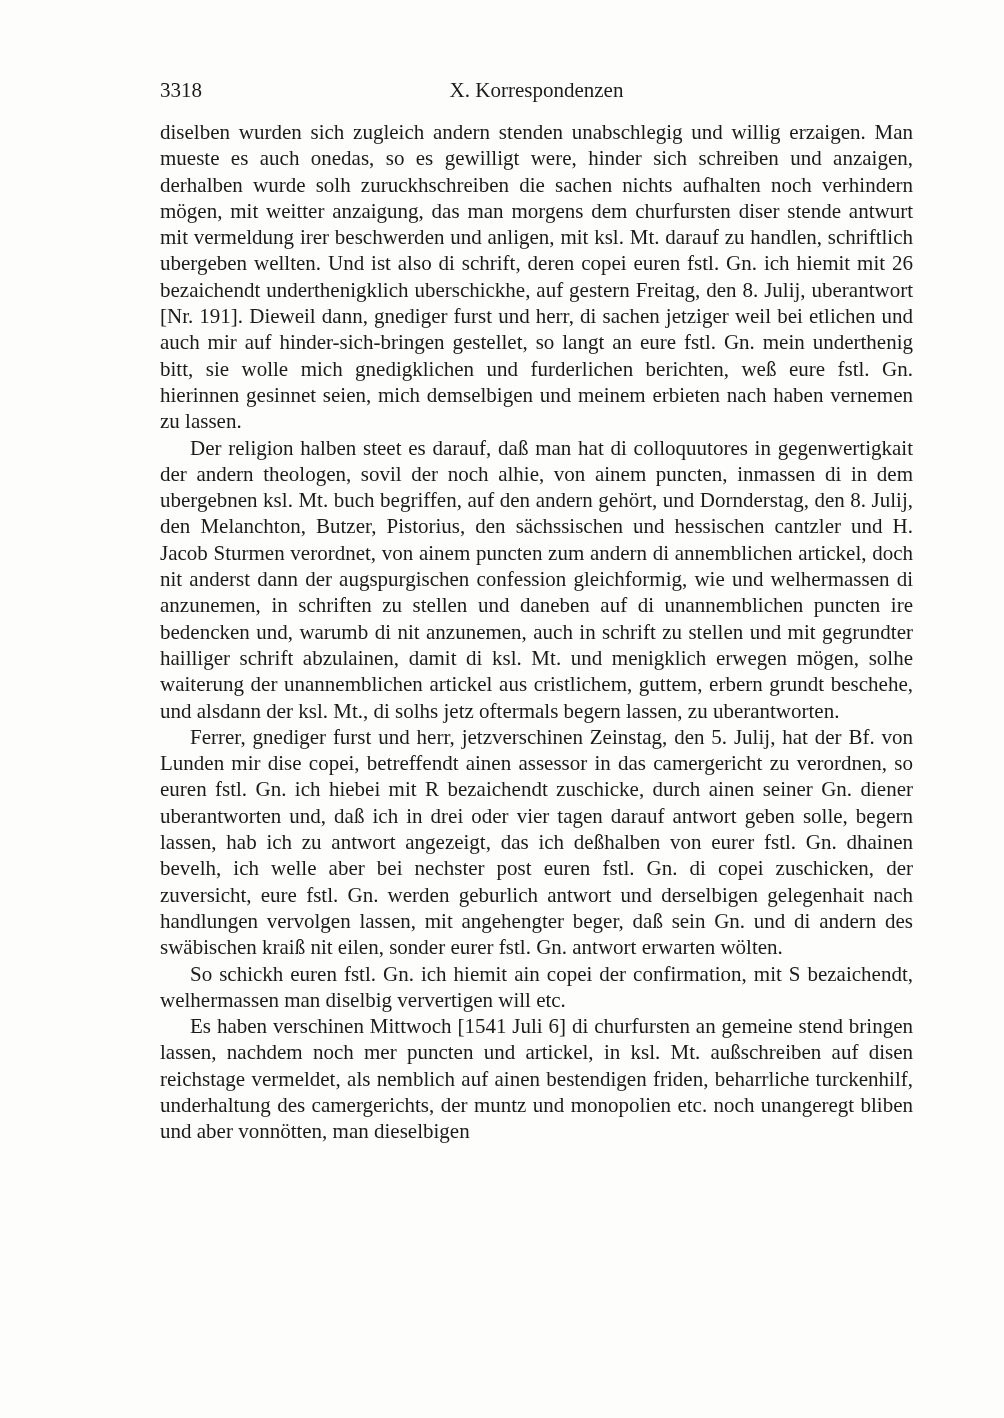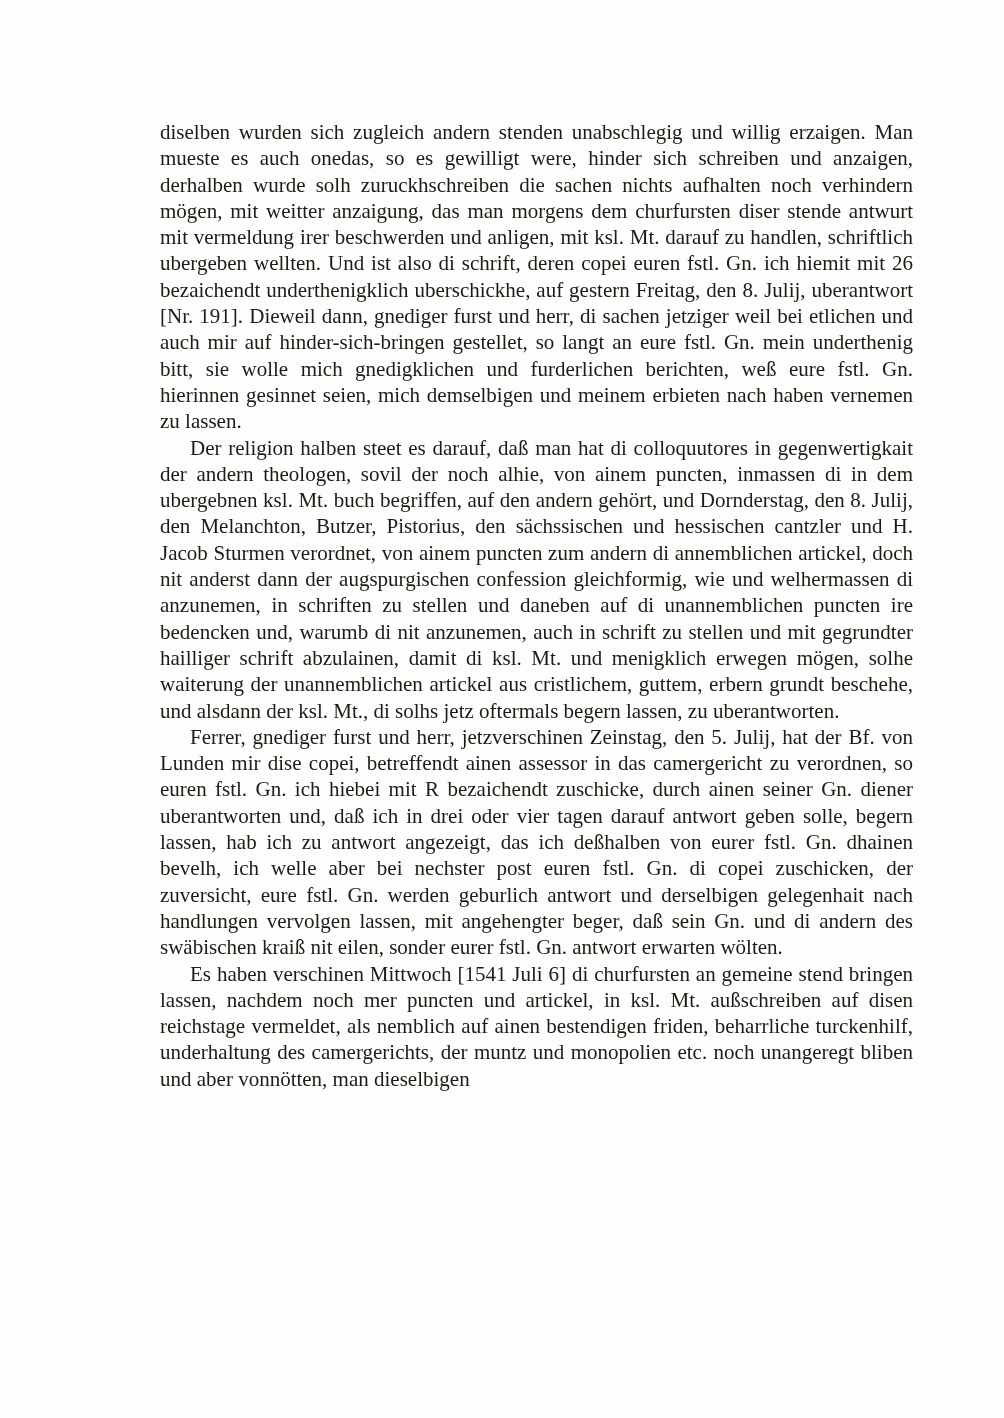--- a/index.html
+++ b/index.html
@@ -53,22 +53,27 @@
     text-indent: 30px;
   }
   .it {
   }
 </style>
 </head>
 <body style="background: rgb(253, 253, 251); color: rgb(27, 27, 24);">
 
 <div class="page">
 
+  <div class="running-head">
+    <span class="page-number">3318</span>
+    <span class="head-title">X. Korrespondenzen</span>
+  </div>
 
   <div class="text-body">
 
   <p class="para"><span>diselben wurden sich zugleich andern stenden unabschlegig und willig erzaigen. Man mueste es auch onedas, so es gewilligt were, hinder sich schreiben und anzaigen, derhalben wurde solh zuruckhschreiben die sachen nichts aufhalten noch verhindern mögen, mit weitter anzaigung, das man morgens dem churfursten diser stende antwurt mit vermeldung irer beschwerden und anligen, mit ksl. Mt. darauf zu handlen, schriftlich ubergeben wellten. Und ist also di schrift, deren copei euren fstl. Gn. ich hiemit mit 26 bezaichendt underthenigklich uberschickhe, auf gestern Freitag, den 8. Julij, uberantwort </span><span class="it">[Nr. 191]</span><span>. Dieweil dann, gnediger furst und herr, di sachen jetziger weil bei etlichen und auch mir auf hinder-sich-bringen gestellet, so langt an eure fstl. Gn. mein underthenig bitt, sie wolle mich gnedigklichen und furderlichen berichten, weß eure fstl. Gn. hierinnen gesinnet seien, mich demselbigen und meinem erbieten nach haben vernemen zu lassen.</span></p>
       <p class="para indent"><span>Der religion halben steet es darauf, daß man hat di colloquutores in gegenwertigkait der andern theologen, sovil der noch alhie, von ainem puncten, inmassen di in dem ubergebnen ksl. Mt. buch begriffen, auf den andern gehört, und Dornderstag, den 8. Julij, den Melanchton, Butzer, Pistorius, den sächssischen und hessischen cantzler und H. Jacob Sturmen verordnet, von ainem puncten zum andern di annemblichen artickel, doch nit anderst dann der augspurgischen confession gleichformig, wie und welhermassen di anzunemen, in schriften zu stellen und daneben auf di unannemblichen puncten ire bedencken und, warumb di nit anzunemen, auch in schrift zu stellen und mit gegrundter hailliger schrift abzulainen, damit di ksl. Mt. und menigklich erwegen mögen, solhe waiterung der unannemblichen artickel aus cristlichem, guttem, erbern grundt beschehe, und alsdann der ksl. Mt., di solhs jetz oftermals begern lassen, zu uberantworten.</span></p>
       <p class="para indent"><span>Ferrer, gnediger furst und herr, jetzverschinen Zeinstag, den 5. Julij, hat der Bf. von Lunden mir dise copei, betreffendt ainen assessor in das camergericht zu verordnen, so euren fstl. Gn. ich hiebei mit R bezaichendt zuschicke, durch ainen seiner Gn. diener uberantworten und, daß ich in drei oder vier tagen darauf antwort geben solle, begern lassen, hab ich zu antwort angezeigt, das ich deßhalben von eurer fstl. Gn. dhainen bevelh, ich welle aber bei nechster post euren fstl. Gn. di copei zuschicken, der zuversicht, eure fstl. Gn. werden geburlich antwort und derselbigen gelegenhait nach handlungen vervolgen lassen, mit angehengter beger, daß sein Gn. und di andern des swäbischen kraiß nit eilen, sonder eurer fstl. Gn. antwort erwarten wölten.</span></p>
+      <p class="para indent"><span>So schickh euren fstl. Gn. ich hiemit ain copei der confirmation, mit S bezaichendt, welhermassen man diselbig ververtigen will etc.</span></p>
       <p class="para indent"><span>Es haben verschinen Mittwoch </span><span class="it">[1541 Juli 6]</span><span> di churfursten an gemeine stend bringen lassen, nachdem noch mer puncten und artickel, in ksl. Mt. außschreiben auf disen reichstage vermeldet, als nemblich auf ainen bestendigen friden, beharrliche turckenhilf, underhaltung des camergerichts, der muntz und monopolien etc. noch unangeregt bliben und aber vonnötten, man dieselbigen</span></p>
     </div>
 
 </div>
 
 </body></html>

